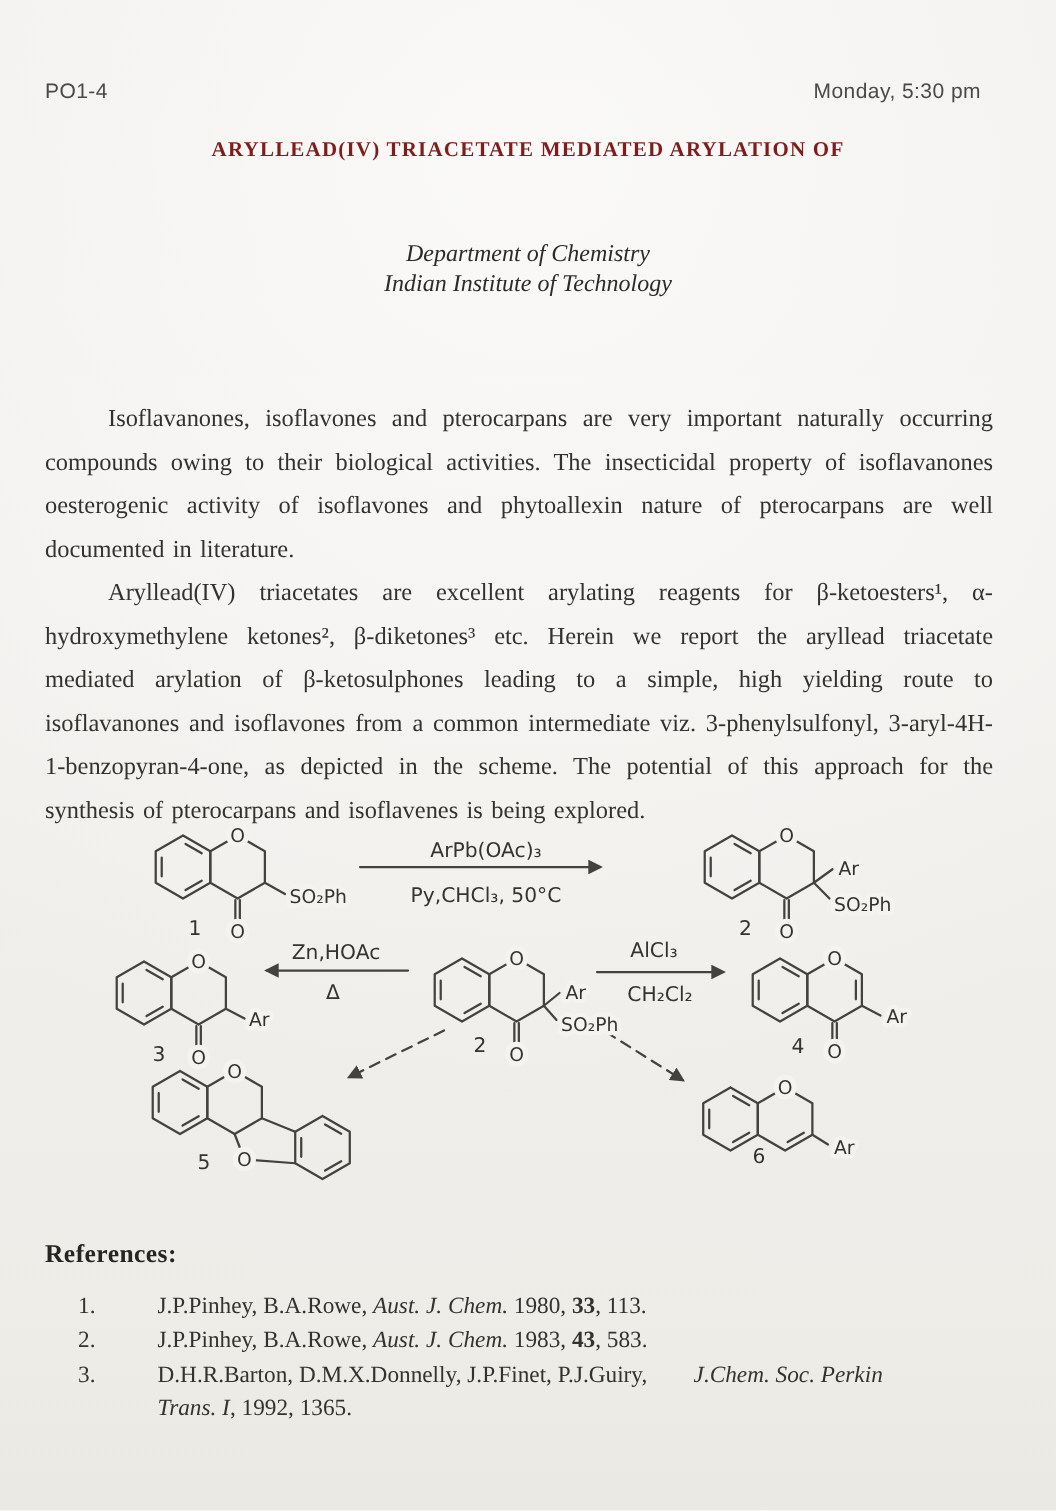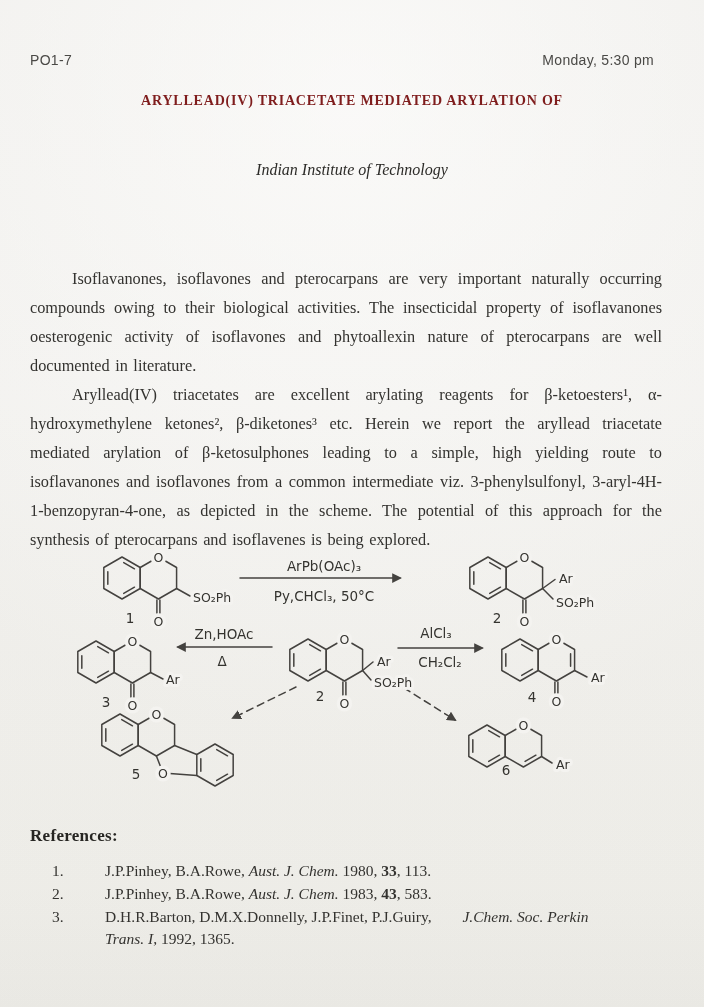--- a/index.html
+++ b/index.html
@@ -39,29 +39,30 @@
           paint-order:stroke;stroke:#f4f3f0;stroke-width:7px;stroke-linejoin:round;}
   text.gr{font-family:"DejaVu Sans",sans-serif;font-size:12.5px;fill:#34332f;
           paint-order:stroke;stroke:#f4f3f0;stroke-width:6px;stroke-linejoin:round;}
   text.num{font-family:"DejaVu Sans",sans-serif;font-size:13.5px;fill:#34332f;text-anchor:middle;}
   text.rg{font-family:"DejaVu Sans",sans-serif;font-size:13.5px;fill:#34332f;text-anchor:middle;}
 </style>
 </head>
 <body>
 
 <div class="hdr">
-  <span>PO1-7</span>
+  <span>PO1-4</span>
   <span>Monday, 5:30 pm</span>
 </div>
 
 <div class="title">
   <div>ARYLLEAD(IV) TRIACETATE MEDIATED ARYLATION OF</div>
 </div>
 
 <div class="authors">
+  <div class="affil">Department of Chemistry</div>
   <div class="affil">Indian Institute of Technology</div>
 </div>
 
 <div class="abstract">
   <p>Isoflavanones, isoflavones and pterocarpans are very important naturally occurring compounds owing to their biological activities. The insecticidal property of isoflavanones oesterogenic activity of isoflavones and phytoallexin nature of pterocarpans are well documented in literature.</p>
   <p>Aryllead(IV) triacetates are excellent arylating reagents for β-ketoesters¹, α-hydroxymethylene ketones², β-diketones³ etc. Herein we report the aryllead triacetate mediated arylation of β-ketosulphones leading to a simple, high yielding route to isoflavanones and isoflavones from a common intermediate viz. 3-phenylsulfonyl, 3-aryl-4H-1-benzopyran-4-one, as depicted in the scheme. The potential of this approach for the synthesis of pterocarpans and isoflavenes is being explored.</p>
 </div>
 
 <svg id="schemewrap" width="704" height="300" viewBox="0 0 704 300">
   <defs>

